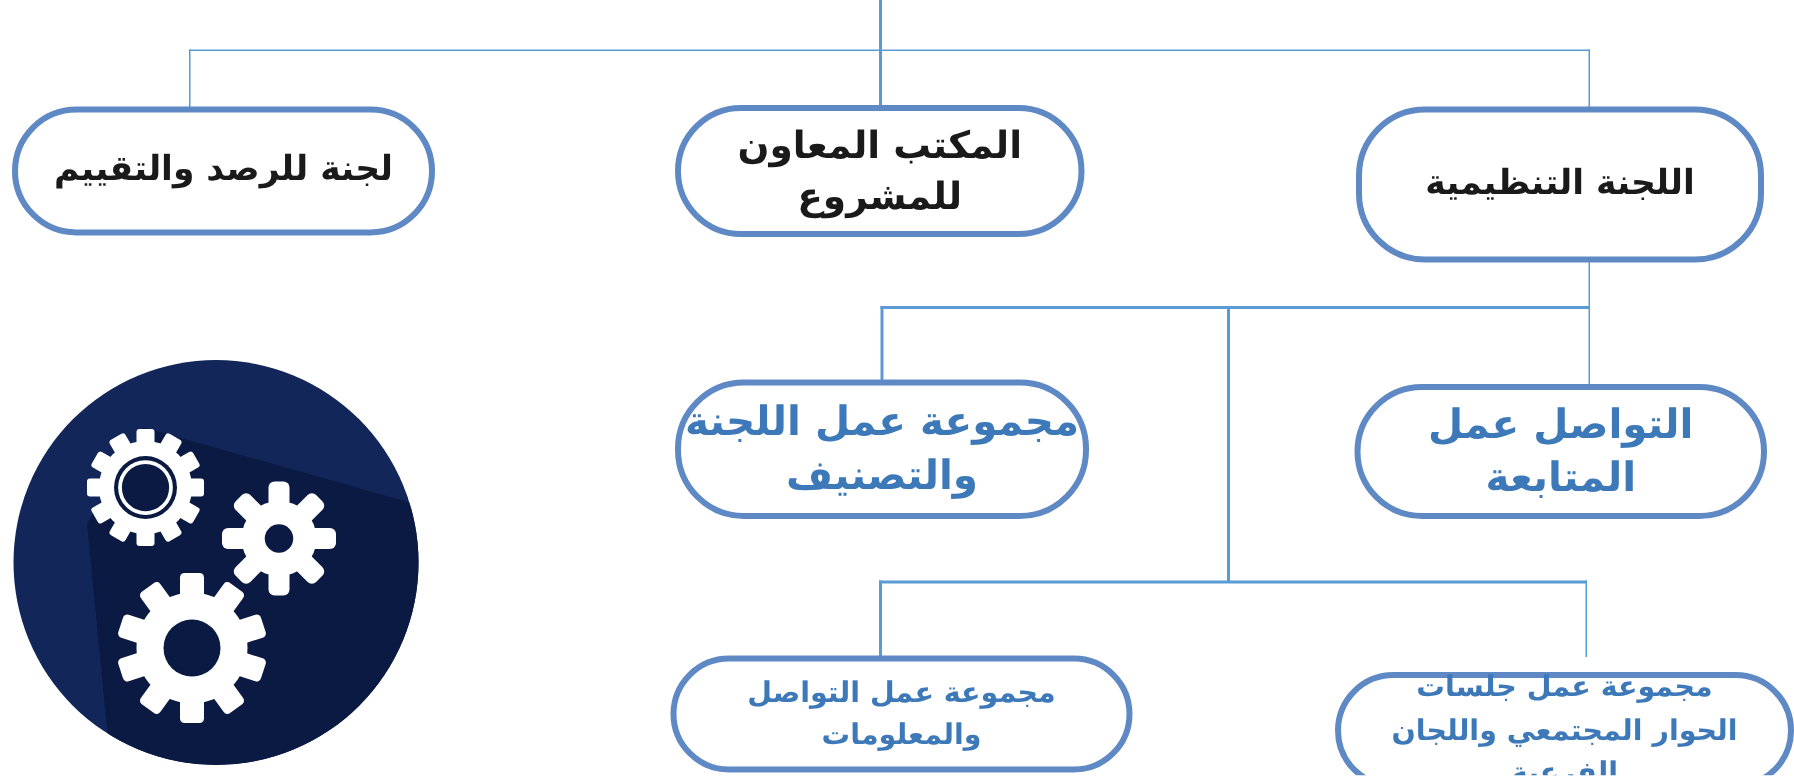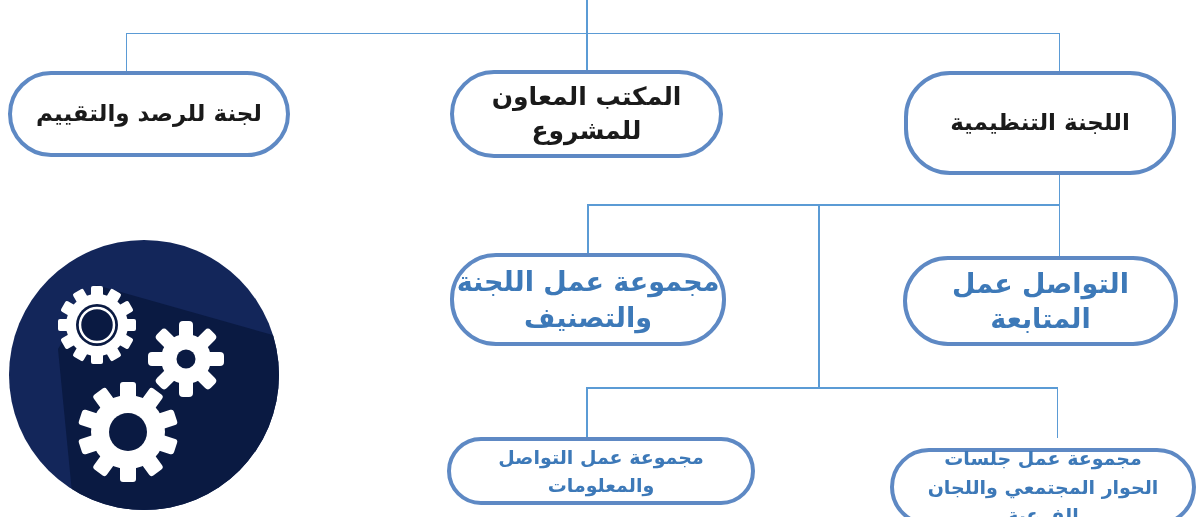--- a/index.html
+++ b/index.html
@@ -56,21 +56,21 @@
 
   <div class="node lvl2" style="left:450px;top:253px;width:276px;height:93px">
     <div class="label">مجموعة عمل اللجنة
 والتصنيف</div>
   </div>
 
   <div class="node lvl2" style="left:903px;top:256px;width:275px;height:90px">
     <div class="label">التواصل عمل المتابعة</div>
   </div>
 
-  <div class="node lvl3" style="left:447px;top:437px;width:308px;height:68px">
+  <div class="node lvl3" style="left:447px;top:437px;width:308px;height:78px">
     <div class="label">مجموعة عمل التواصل
 والمعلومات</div>
   </div>
 
   <div class="node lvl3" style="left:890px;top:448px;width:306px;height:78px">
     <div class="label">مجموعة عمل جلسات
 الحوار المجتمعي واللجان الفرعية</div>
   </div>
 
   <svg class="gears" viewBox="0 0 274 276" aria-hidden="true">

